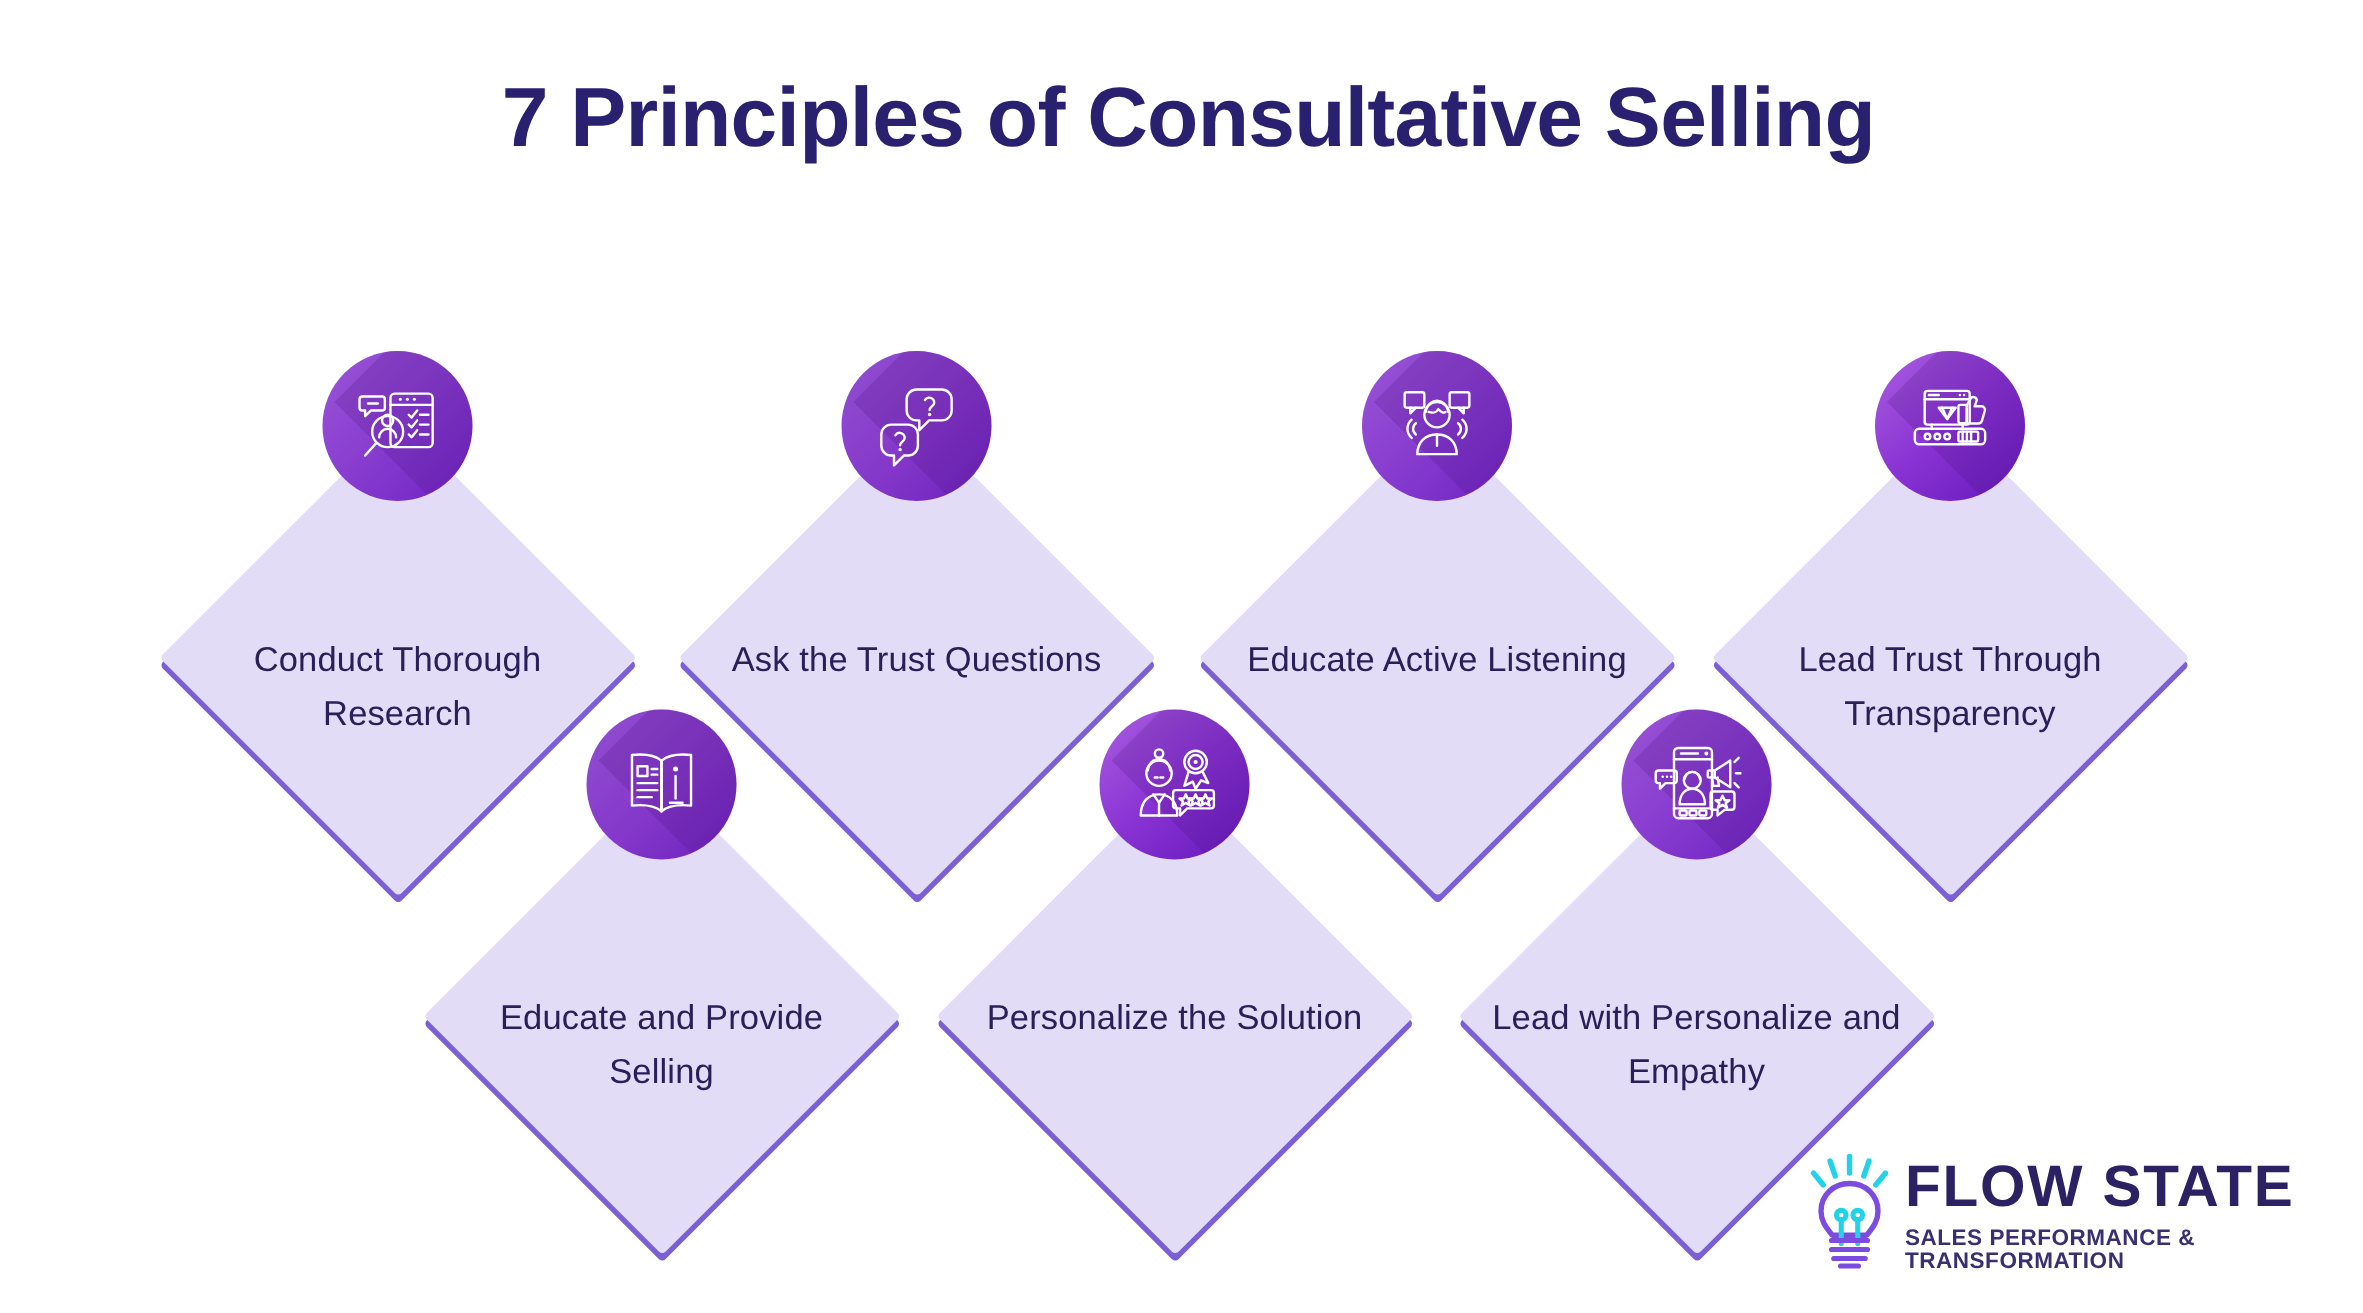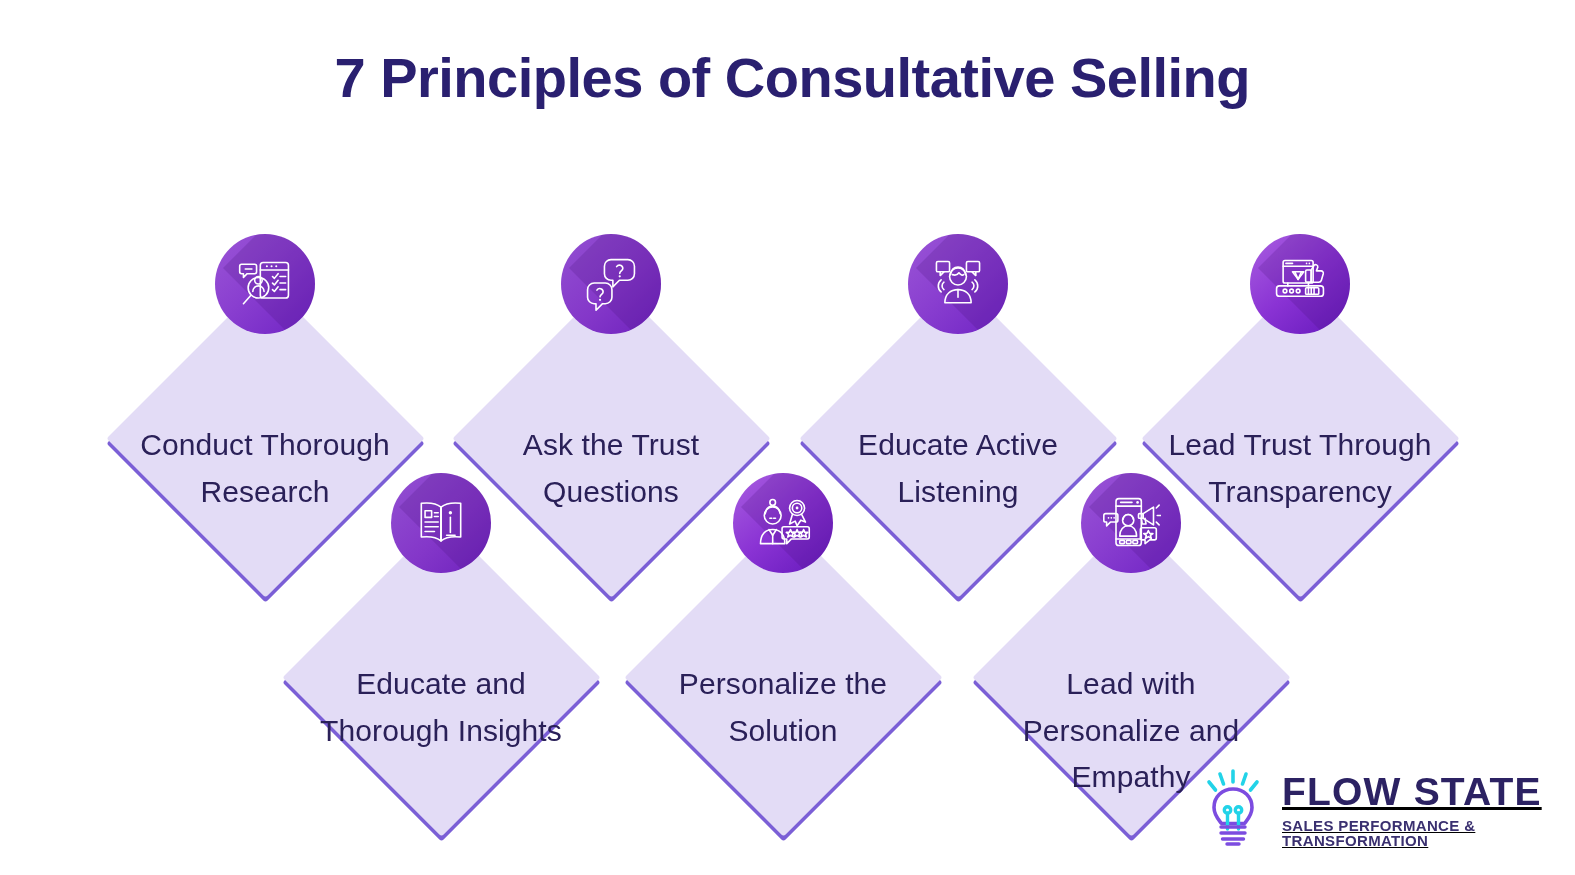--- a/index.html
+++ b/index.html
@@ -80,21 +80,21 @@
     border-radius: 3px;
   }
 
   .card-label {
     position: absolute;
     left: 14px;
     top: 138px;
     width: 290px;
     text-align: center;
     font-family: "Liberation Sans", sans-serif;
-    font-size: 30px;
+    font-size: 23px;
     line-height: 1.55;
     color: #2a2058;
     letter-spacing: 0.1px;
     z-index: 6;
   }
 
   
   .icon-circle {
     position: absolute;
     left: 109px;
@@ -158,22 +158,20 @@
     display: flex;
     align-items: center;
   }
   #logo-mark {
     width: 74px;
     height: 86px;
     flex: 0 0 74px;
     position: relative;
   }
   #logo-text {
-    margin-left: 12px;
-    text-decoration: underline;
   }
   #logo-wordmark {
     font-family: "Liberation Sans", sans-serif;
     font-size: 39px;
     font-weight: bold;
     color: #2c2263;
     letter-spacing: 1.2px;
     line-height: 1;
   }
   #logo-tagline {
@@ -311,21 +309,21 @@
         <line x1="25" y1="21" x2="29" y2="21"></line>
         <line x1="25" y1="25" x2="29" y2="25"></line>
         <line x1="15" y1="31" x2="29" y2="31"></line>
         <line x1="15" y1="36" x2="29" y2="36"></line>
         <line x1="15" y1="41" x2="25" y2="41"></line>
         <circle class="solid" cx="42" cy="21" r="1.8"></circle>
         <line x1="42" y1="26" x2="42" y2="42"></line>
         <line x1="38" y1="45" x2="47" y2="45"></line>
       </svg>
     </div>
-    <div class="card-label">Educate and Thorough Insights</div>
+    <div class="card-label">Educate and Provide Selling</div>
   </div>
 
   <div class="card" style="left:624px; top:523px;">
     <div class="diamond-wrap">
       <div class="diamond-edge"></div>
       <div class="diamond-face"></div>
     </div>
     <div class="icon-circle variant-c">
       <svg viewBox="0 0 64 64" aria-hidden="true">
         <circle cx="21" cy="24" r="9"></circle>

